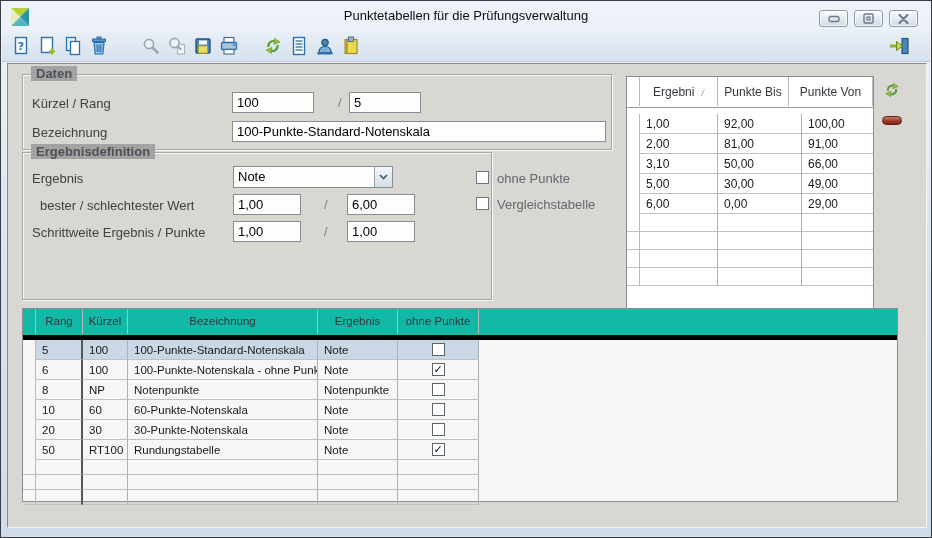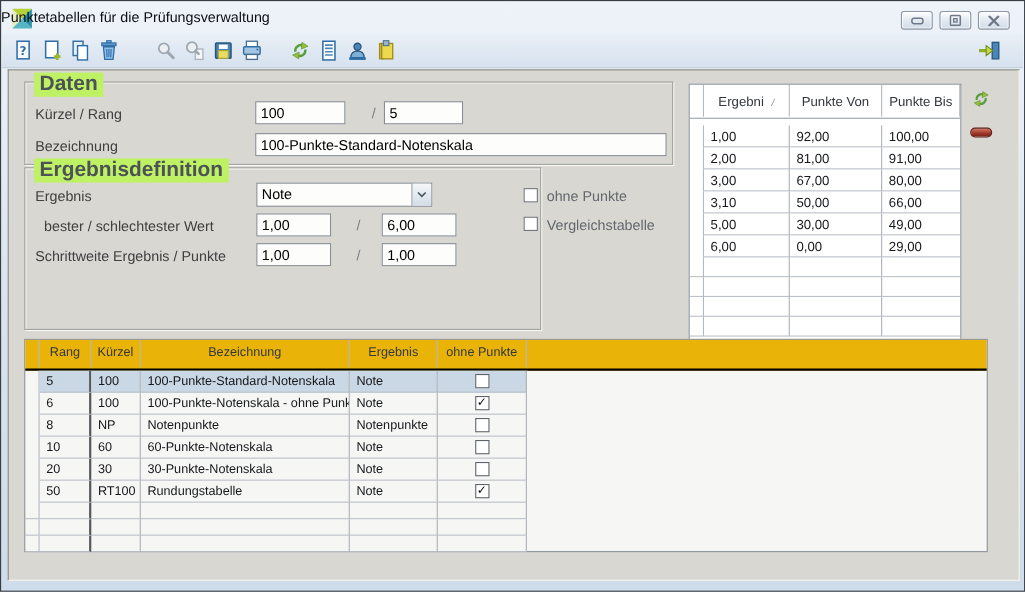--- a/index.html
+++ b/index.html
@@ -2,37 +2,37 @@
 <html><head>
 <meta charset="utf-8">
 <style>
   html,body{margin:0;padding:0;background:#9aa5b0;}
   body{width:932px;height:538px;overflow:hidden;font-family:"Liberation Sans","DejaVu Sans",sans-serif;}
   .window{position:relative;box-sizing:border-box;width:932px;height:538px;
     border:1px solid #383d44;background:linear-gradient(#eef3f9,#d8e3ef 55%,#cfdceb);}
   
   .titlebar{position:absolute;top:0;left:0;right:0;height:30px;}
   .logo{position:absolute;left:8px;top:5px;width:22px;height:22px;}
-  .wtitle{position:absolute;left:0;right:0;top:7px;text-align:left;font-size:13px;color:#0d0f12;}
+  .wtitle{position:absolute;left:0;right:0;top:7px;text-align:center;font-size:13px;color:#0d0f12;}
   .winbtns{position:absolute;right:13px;top:9px;display:flex;gap:6px;}
   .winbtn{width:29px;height:17px;box-sizing:border-box;border:1px solid #8d98a6;border-radius:3px;
     background:linear-gradient(#fdfeff,#e5ebf2 45%,#d2dbe6);display:flex;align-items:center;justify-content:center;
     box-shadow:inset 0 0 0 1px rgba(255,255,255,.75);}
   
   .toolbar{position:absolute;top:30px;left:1px;right:1px;height:31px;display:flex;align-items:center;
     background:linear-gradient(#e9eff6,#d6e2ee);border-bottom:1px solid #bfcbd8;padding-left:6px;box-sizing:border-box;}
   .tbtn{width:26px;height:24px;display:flex;align-items:center;justify-content:center;cursor:default;}
   .gap1{margin-left:26px;}.gap2{margin-left:18px;}
   .tb-exit{position:absolute;right:18px;top:3px;width:26px;height:24px;display:flex;align-items:center;justify-content:center;}
   
   .client{position:absolute;left:6px;top:62px;width:920px;height:465px;background:#d8d7d2;box-sizing:border-box;
     border-top:1px solid #8a8a88;border-left:1px solid #8a8a88;border-right:1px solid #f4f4f1;border-bottom:1px solid #f4f4f1;}
   .group{position:absolute;box-sizing:border-box;border:1px solid #a2a5a1;
     box-shadow:inset 1px 1px 0 #f7f7f4, 1px 1px 0 #f7f7f4;}
-  .gtitle{position:absolute;top:-9px;left:8px;background:#bef264;padding:0 5px;font-size:19px;font-weight:bold;color:#4d5257;}
+  .gtitle{position:absolute;top:-9px;left:8px;background:#a3a3a3;padding:0 5px;font-size:13px;font-weight:bold;color:#4d5257;}
   .lbl{position:absolute;font-size:13px;color:#404040;white-space:nowrap;}
   .field{position:absolute;box-sizing:border-box;border:1px solid #878d94;background:#fdfdfc;color:#000;
     font-size:13px;padding:2px 4px;font-family:inherit;white-space:nowrap;overflow:hidden;}
   .slash{position:absolute;font-size:13px;color:#7b8086;}
   .combo{position:absolute;box-sizing:border-box;border:1px solid #878d94;background:#fdfdfc;display:flex;}
   .combo .val{flex:1;font-size:13px;color:#000;padding:2px 4px;}
   .combo .drop{width:17px;border-left:1px solid #9aa1a8;background:linear-gradient(#f4f7fa,#d3dde7);
     display:flex;align-items:center;justify-content:center;}
   .cbx{position:absolute;width:13px;height:13px;box-sizing:border-box;border:1px solid #70767d;background:#fefefe;
     display:flex;align-items:center;justify-content:center;font-size:11px;font-weight:bold;color:#111;}
@@ -47,21 +47,21 @@
   
   #grade-head{height:30px;border-bottom:1px solid #9aa1a9;}
   #grade-head .cell{height:29px;padding-top:8px;}
   .gspacer{height:6px;}
   #grade-body .trow .cell{height:20px;border-bottom:1px solid #bcc1c7;padding-top:3px;}
   #grade-body .trow.empty .cell{height:18px;}
   .g0{width:78px;}.g1{width:84px;}.g2{width:71px;border-right:none;}
   .sortg{font-size:9px;color:#8d929a;margin-left:7px;font-style:italic;}
   
   .panel{position:absolute;box-sizing:border-box;border:1px solid #898f97;background:#f6f6f5;}
-  #ov-head{height:26px;border-bottom:2px solid #000000;background:#eab308;}
+  #ov-head{height:26px;border-bottom:5px solid #000000;background:#14b8a6;}
   #ov-head .cell{height:25px;padding-top:6px;font-size:11.5px;}
   #ov-body .trow .cell{height:20px;border-bottom:1px solid #bcc1c7;padding-top:3.5px;font-size:11.5px;}
   #ov-body .trow.empty .cell{height:15px;}
   .o0{width:47px;border-right:2px solid #55595e;}
   .o1{width:45px;}.o2{width:190px;}.o3{width:80px;}.o4{width:81px;border-right:1px solid #abb0b7;}
   .trow.sel .cell:not(.gut){background:#cad7e4;}
   .cbwrap{display:flex;align-items:center;justify-content:center;padding:0 !important;}
   .tcb{width:13px;height:13px;box-sizing:border-box;border:1px solid #5e646b;background:#fff;margin-top:0px;
     display:flex;align-items:center;justify-content:center;font-size:11px;font-weight:bold;color:#0c0d0f;line-height:11px;}
   
@@ -230,42 +230,36 @@
 
     <div class="cbx" style="left:468px;top:107px;" id="cb-ohne"></div>
     <div class="lbl" style="left:489px;top:107px;color:#63686e;">ohne Punkte</div>
     <div class="cbx" style="left:468px;top:133px;" id="cb-vgl"></div>
     <div class="lbl" style="left:489px;top:133px;color:#63686e;">Vergleichstabelle</div>
 
     <div class="tablebox" style="left:618px;top:12px;width:248px;height:260px;">
       <div class="trow hrow" id="grade-head">
           <div class="cell gut"></div>
           <div class="cell g0">Ergebni<span class="sortg">/</span></div>
+          <div class="cell g2">Punkte Bis</div>
           <div class="cell g1">Punkte Von</div>
-          <div class="cell g2">Punkte Bis</div>
         </div>
       <div class="gspacer"></div>
       <div id="grade-body">
           <div class="trow">
             <div class="cell gut nob"></div>
             <div class="cell g0">1,00</div>
             <div class="cell g1">92,00</div>
             <div class="cell g2">100,00</div>
           </div>
           <div class="trow">
             <div class="cell gut nob"></div>
             <div class="cell g0">2,00</div>
             <div class="cell g1">81,00</div>
             <div class="cell g2">91,00</div>
-          </div>
-          <div class="trow">
-            <div class="cell gut nob"></div>
-            <div class="cell g0">3,00</div>
-            <div class="cell g1">67,00</div>
-            <div class="cell g2">80,00</div>
           </div>
           <div class="trow">
             <div class="cell gut nob"></div>
             <div class="cell g0">3,10</div>
             <div class="cell g1">50,00</div>
             <div class="cell g2">66,00</div>
           </div>
           <div class="trow">
             <div class="cell gut nob"></div>
             <div class="cell g0">5,00</div>

